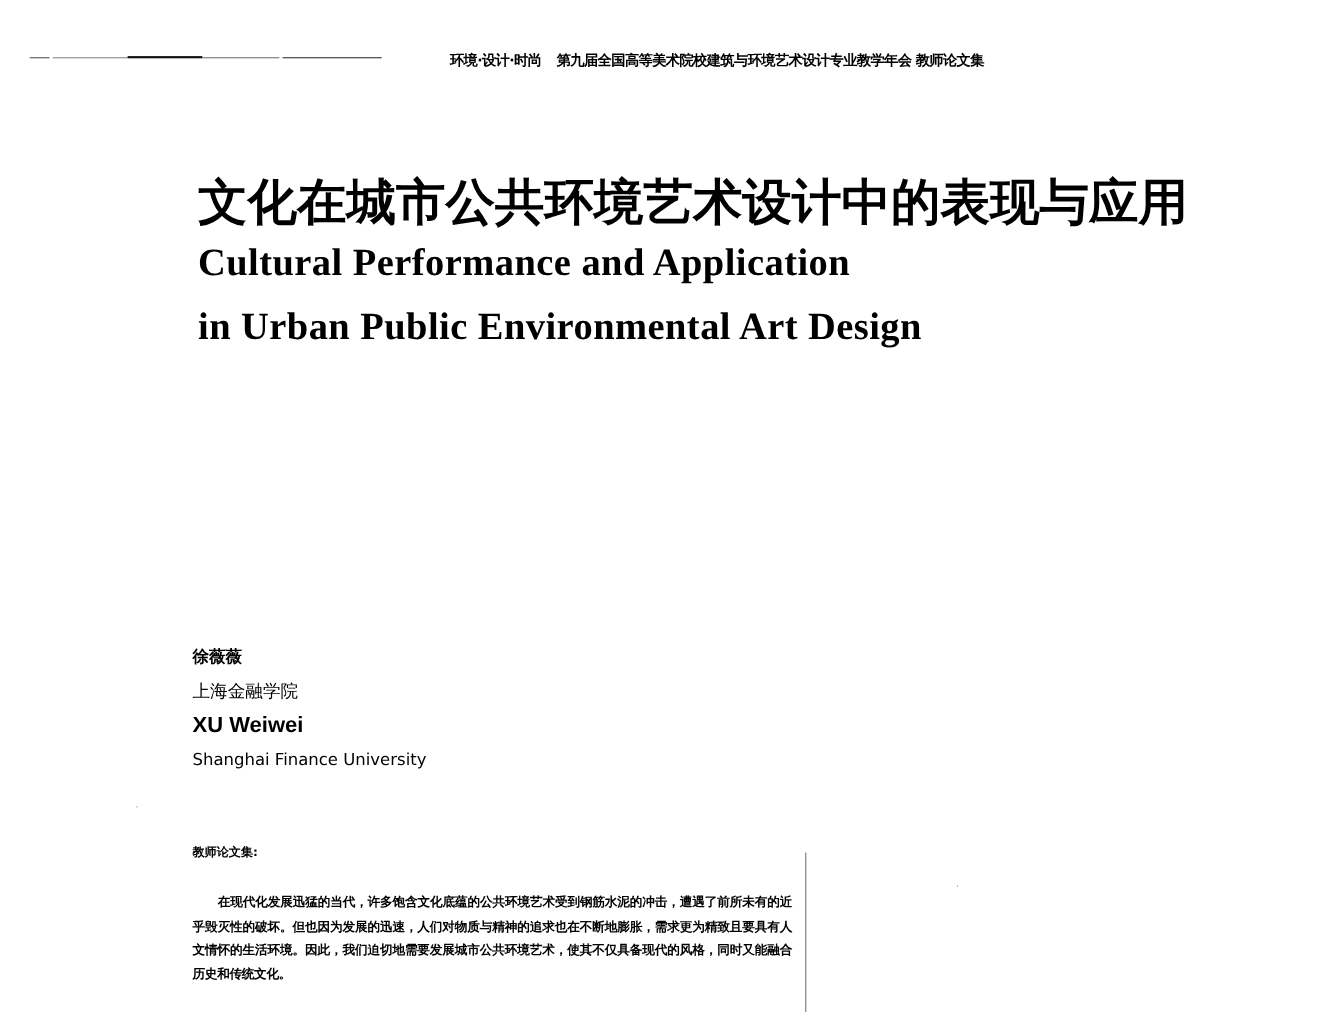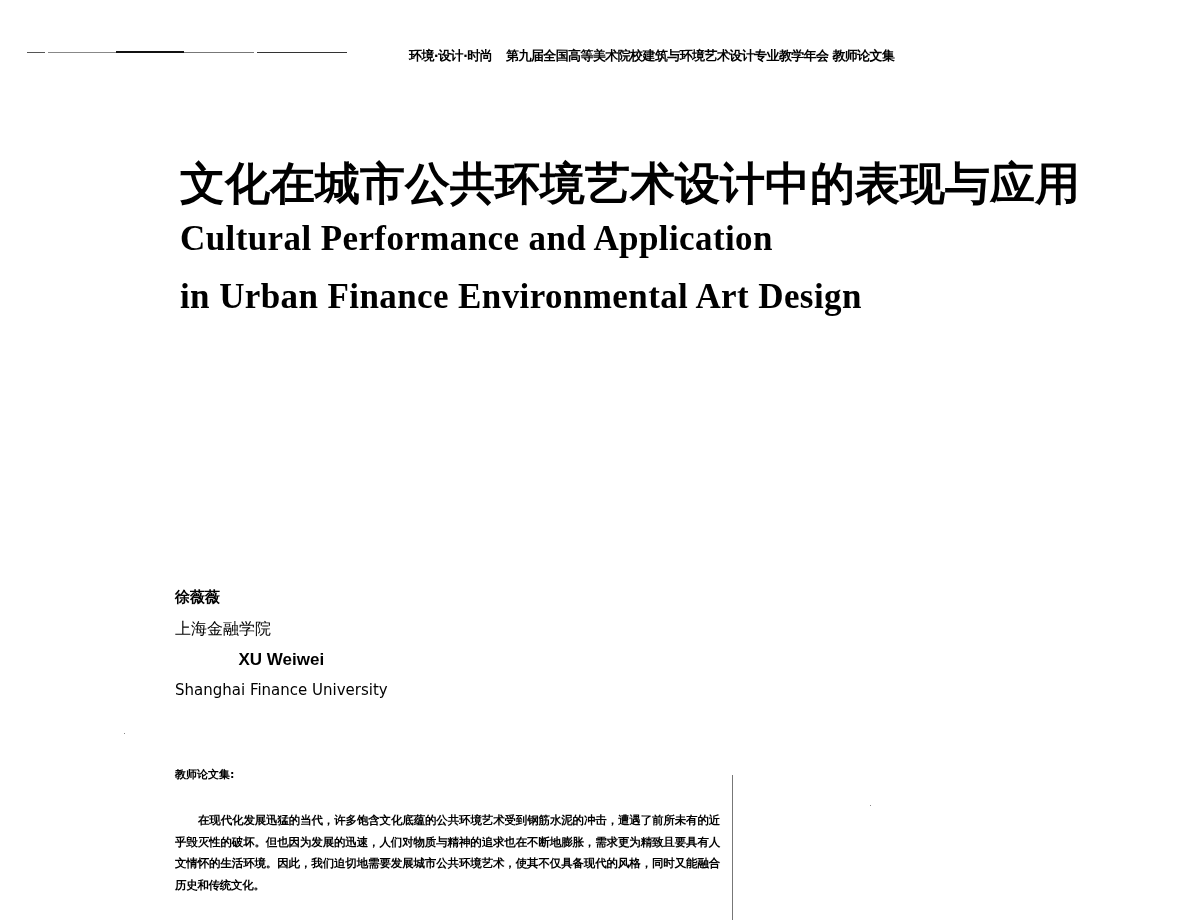--- a/index.html
+++ b/index.html
@@ -62,21 +62,21 @@
     .title-en.l1 { margin-top: 2px; }
     .author-block {
       position: absolute;
       left: 175px;
       top: 582px;
       font-size: 16px;
       line-height: 31px;
     }
     .author-cn { font-weight: bold; font-size: 15px; }
     .affil-cn { font-size: 16px; }
-    .author-en { font-family: "Liberation Sans", sans-serif; font-weight: bold; font-size: 17px; text-align: center; }
+    .author-en { font-family: "Liberation Sans", sans-serif; font-weight: bold; font-size: 20px; }
     .affil-en { font-family: "DejaVu Sans", sans-serif; font-size: 15px; }
     .abstract {
       position: absolute;
       left: 175px;
       top: 768px;
       width: 545px;
     }
     .abstract-label {
       font-weight: bold;
       font-size: 11px;
@@ -118,21 +118,21 @@
   <div class="header-rule hr-e"></div>
 </div>
 
 <div class="running-head">
   <span class="section">环境·设计·时尚</span><span class="publication">第九届全国高等美术院校建筑与环境艺术设计专业教学年会 教师论文集</span>
 </div>
 
 <div class="title-block">
   <div class="title-cn">文化在城市公共环境艺术设计中的表现与应用</div>
   <div class="title-en l1">Cultural Performance and Application</div>
-  <div class="title-en">in Urban Finance Environmental Art Design</div>
+  <div class="title-en">in Urban Public Environmental Art Design</div>
 </div>
 
 <div class="author-block">
   <div class="author-cn">徐薇薇</div>
   <div class="affil-cn">上海金融学院</div>
   <div class="author-en">XU Weiwei</div>
   <div class="affil-en">Shanghai Finance University</div>
 </div>
 
 <div class="abstract">

